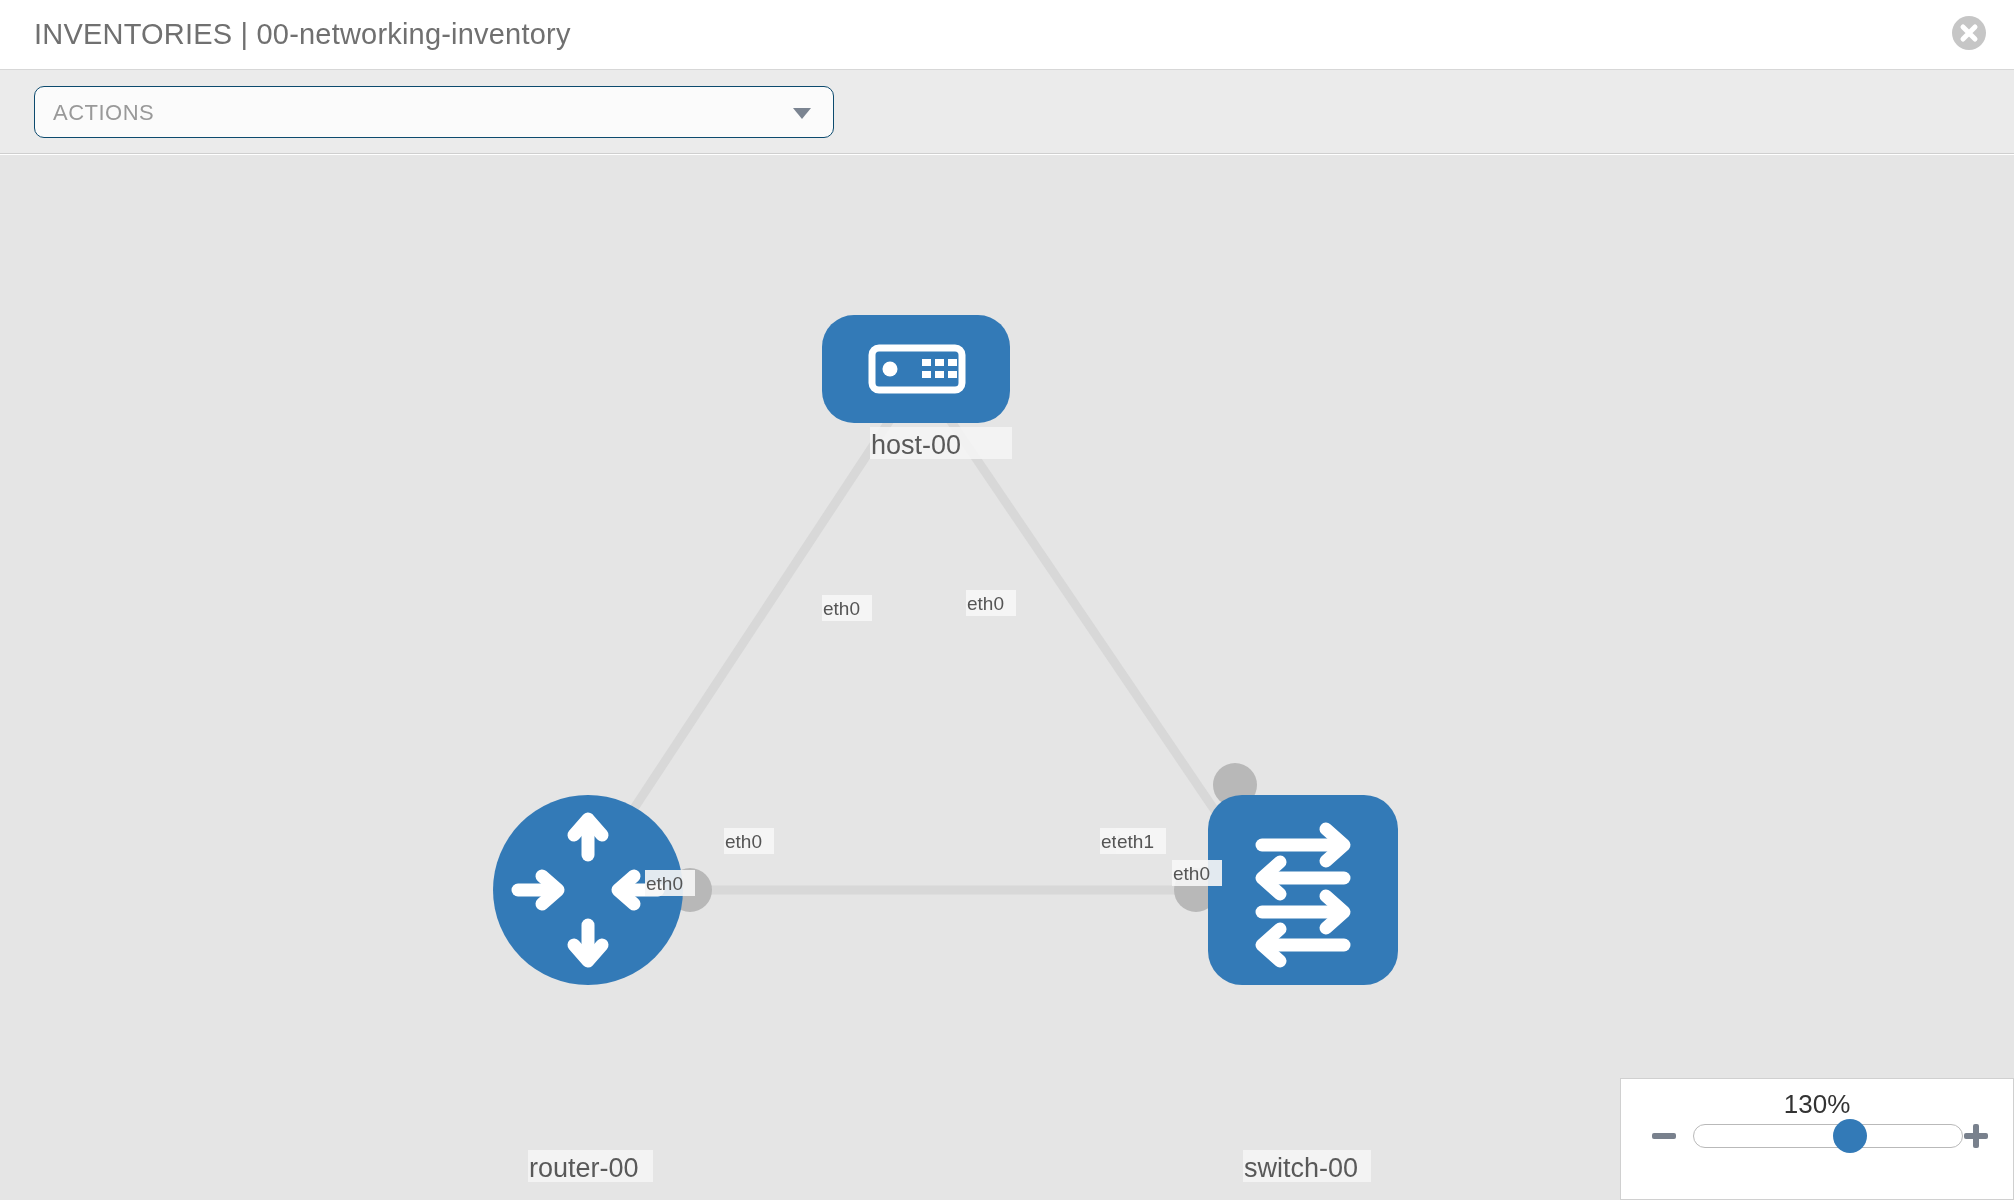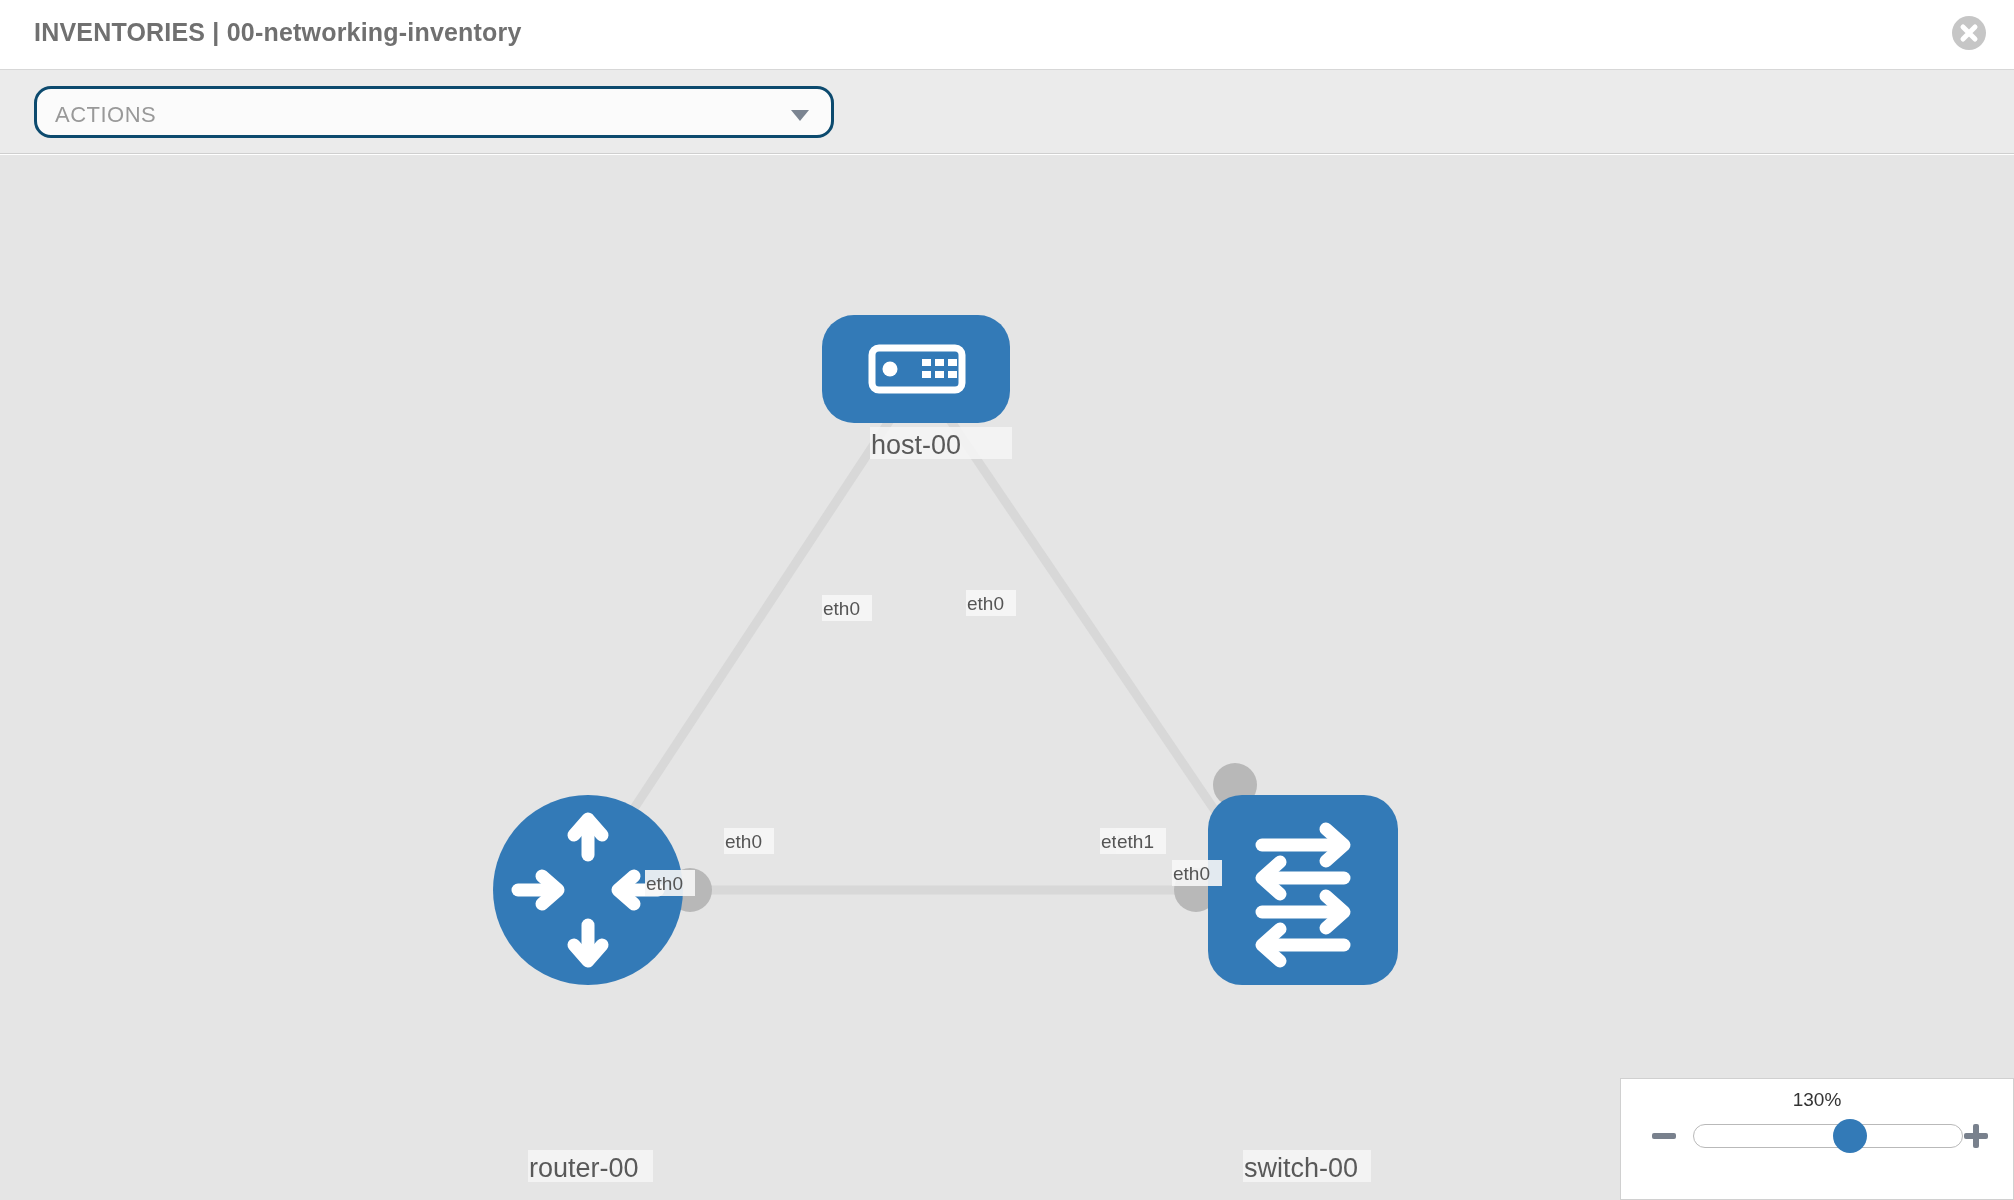--- a/index.html
+++ b/index.html
@@ -22,22 +22,22 @@
     width: 2014px;
     height: 70px;
     background: #ffffff;
     border-bottom: 1px solid #d7d7d7;
     box-sizing: border-box;
   }
   .header-title {
     position: absolute;
     left: 34px;
     top: 18px;
-    font-size: 25px;
-    font-weight: bold;
+    font-size: 29px;
+    font-weight: normal;
     color: #707070;
     letter-spacing: 0.2px;
     white-space: nowrap;
   }
   .close-btn {
     position: absolute;
     right: 28px;
     top: 16px;
     width: 34px;
     height: 34px;
@@ -57,22 +57,22 @@
     border-bottom: 1px solid #cfcfcf;
     box-sizing: border-box;
   }
   .actions-select {
     position: absolute;
     left: 34px;
     top: 16px;
     width: 800px;
     height: 52px;
     background: #fbfbfb;
-    border: 3px solid #0c4a6e;
-    border-radius: 17px;
+    border: 1px solid #0c4a6e;
+    border-radius: 10px;
     box-sizing: border-box;
     cursor: pointer;
   }
   .actions-select .label {
     position: absolute;
     left: 18px;
     top: 13px;
     font-size: 22px;
     color: #999999;
     letter-spacing: 0.5px;
@@ -152,21 +152,21 @@
     background: #ffffff;
     border: 1px solid #d0d0d0;
     box-sizing: border-box;
   }
   .zoom-value {
     position: absolute;
     top: 10px;
     left: 0;
     width: 100%;
     text-align: center;
-    font-size: 19px;
+    font-size: 26px;
     color: #333333;
   }
   .zoom-minus, .zoom-plus {
     position: absolute;
     top: 42px;
     width: 30px;
     height: 30px;
     cursor: pointer;
   }
   .zoom-minus { left: 28px; }

